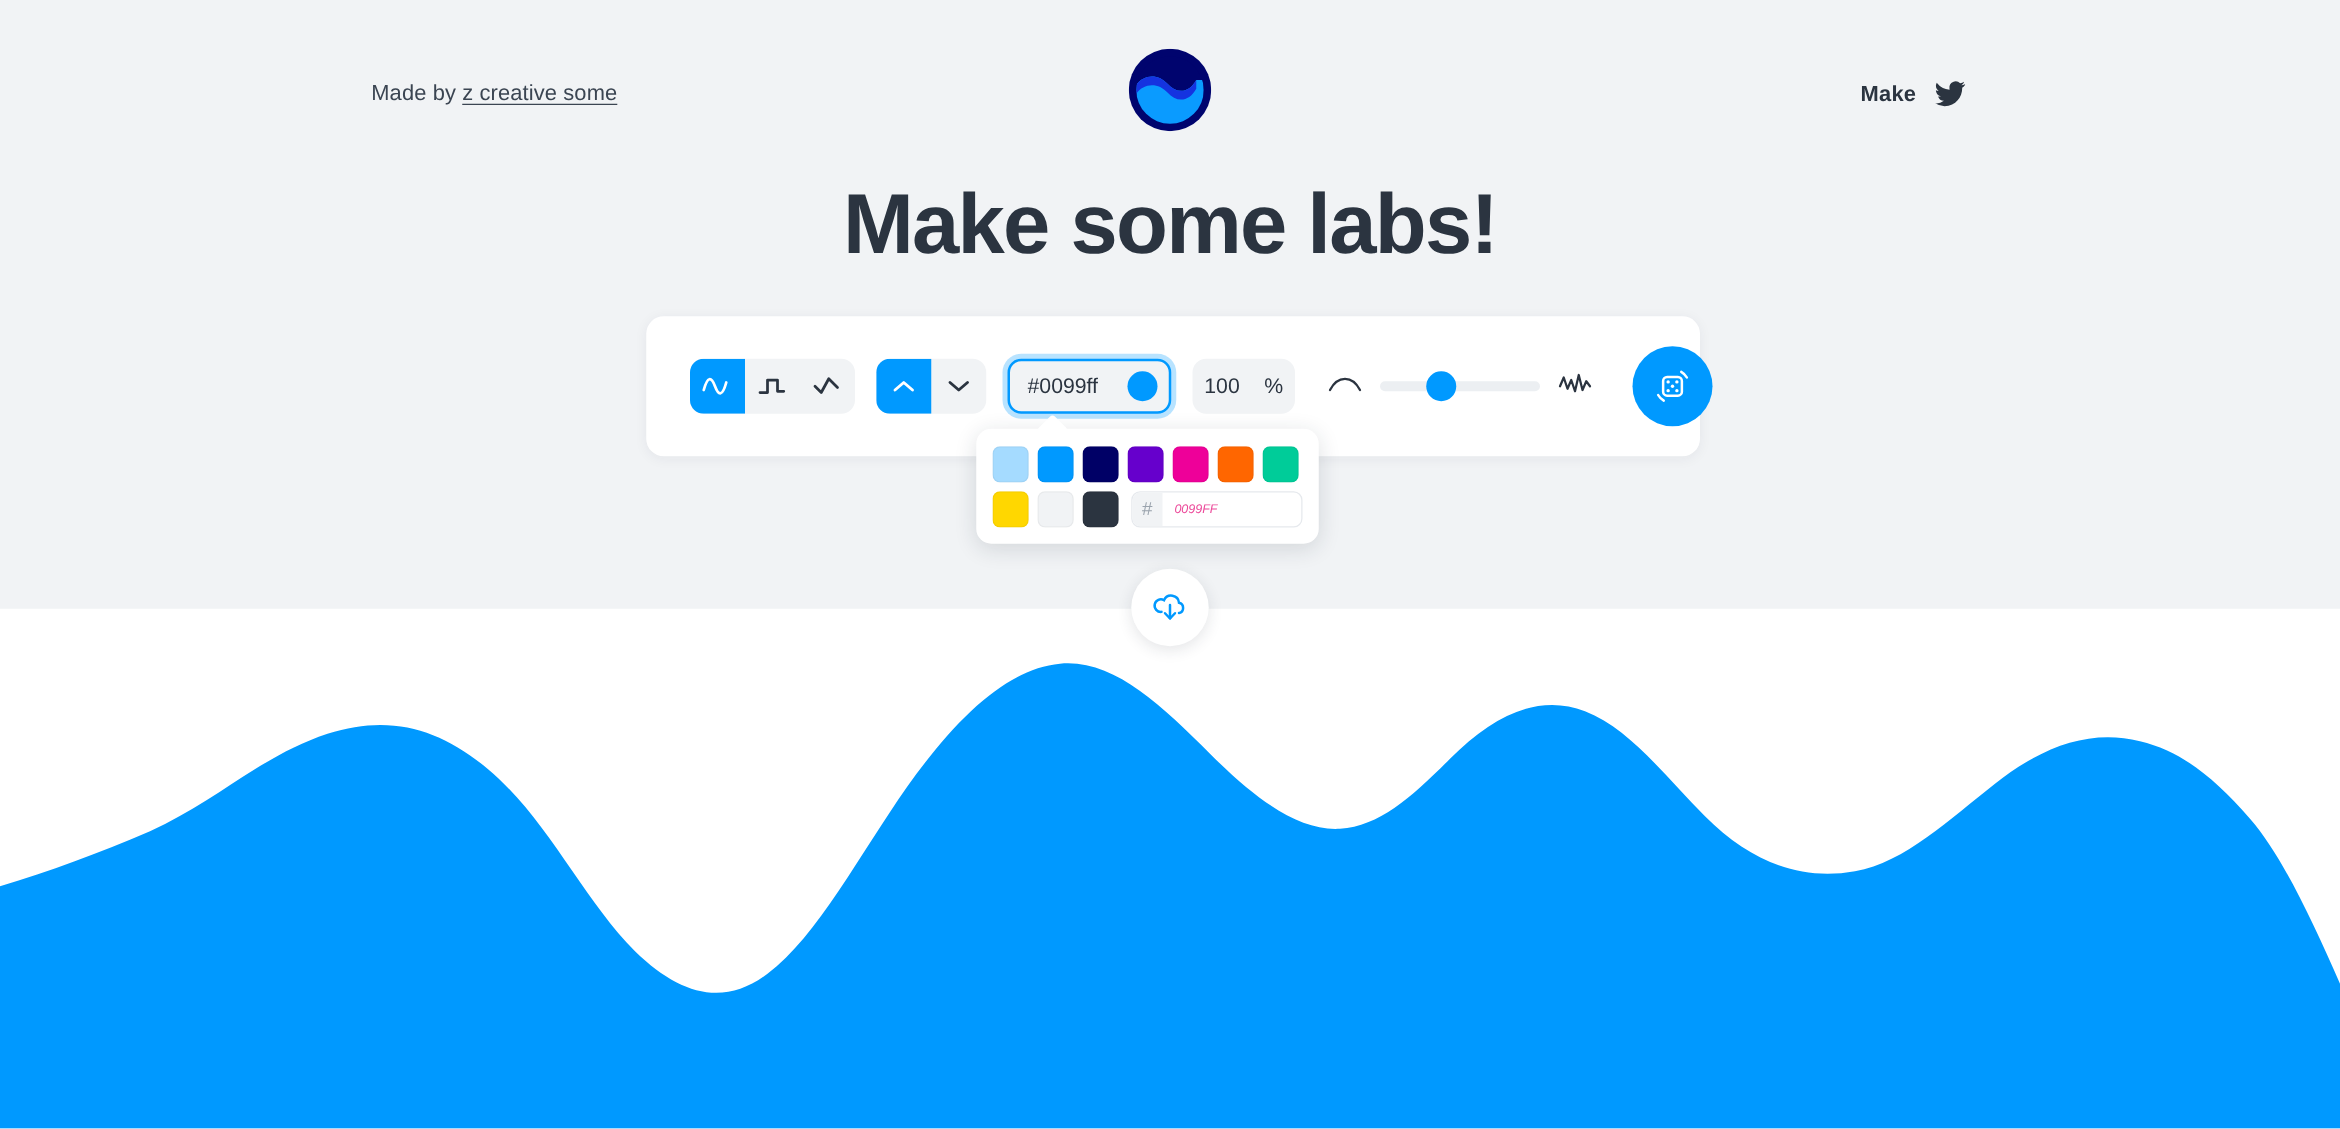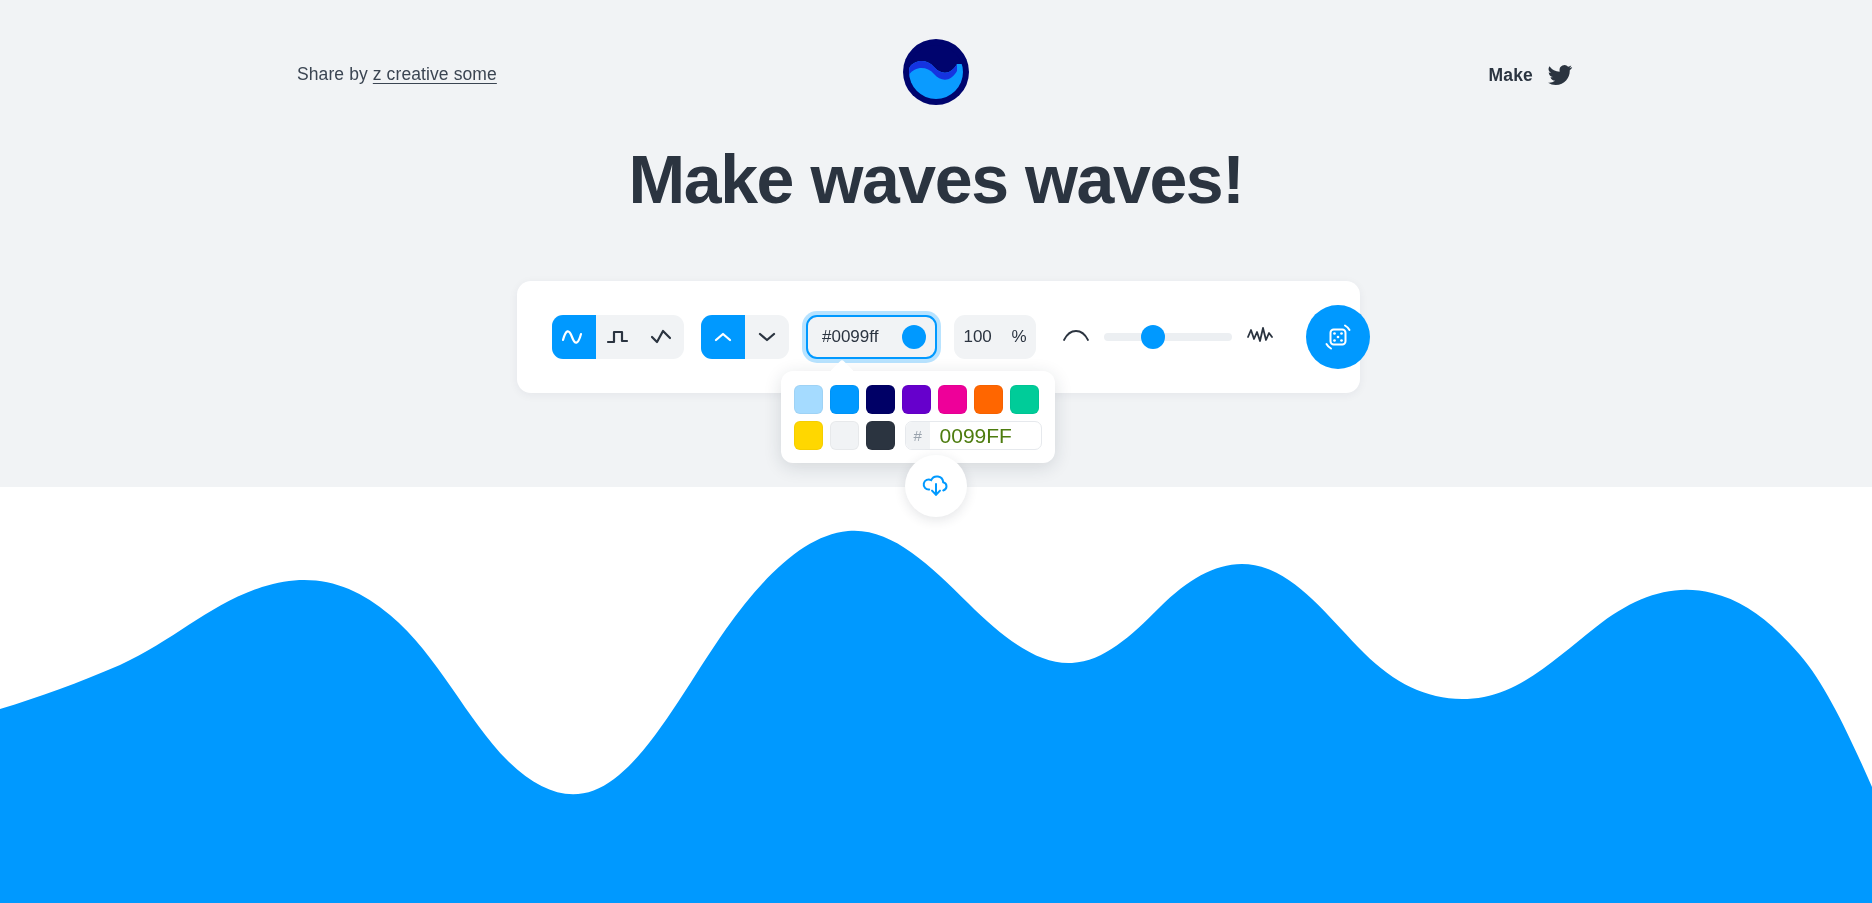--- a/index.html
+++ b/index.html
@@ -55,21 +55,21 @@
   
   .title {
     position: absolute; top: 140px; left: 0; width: 1872px;
     text-align: center;
     font-size: 68px; font-weight: bold; color: #2b3440;
     letter-spacing: -1.4px;
   }
 
   
   .toolbar {
-    position: absolute; left: 517px; top: 281px;
+    position: absolute; left: 517px; top: 253px;
     width: 843px; height: 112px;
     background: #ffffff; border-radius: 14px;
     box-shadow: 0 2px 10px rgba(30,40,60,.06);
     display: flex; align-items: center;
   }
   .toolbar-inner {
     display: flex; align-items: center; gap: 17px;
     margin-left: 35px;
   }
 
@@ -132,22 +132,22 @@
     border: 1px solid #e6e9ed; border-radius: 7px; overflow: hidden;
     height: 29px; background: #fff;
   }
   .hex-prefix {
     width: 29px; height: 100%;
     display: flex; align-items: center; justify-content: center;
     background: #f1f3f5; color: #9aa3ad; font-size: 15px;
   }
   .hex-value {
     border: 0; outline: none; background: transparent;
-    font-size: 21px; color: #4d7c0f; padding-left: 10px;
-    font-family: "Liberation Sans", sans-serif; width: 100%;
+    font-size: 10px; color: #ec4899; padding-left: 10px;
+    font-family: "Liberation Sans", sans-serif; width: 100%; font-style: italic;
   }
 
   
   .pct {
     display: flex; align-items: center; justify-content: center; gap: 14px;
     height: 44px; width: 82px;
     background: #f1f3f5; border-radius: 11px;
   }
   .pct input {
     width: 34px; border: 0; background: transparent; outline: none;
@@ -189,21 +189,21 @@
 </style>
 </head>
 <body>
 
 <div id="app">
 
   <div class="top-section">
 
     <div class="header">
 
-      <div class="made-by"><span>Share by </span><a href="#">z creative some</a></div>
+      <div class="made-by"><span>Made by </span><a href="#">z creative some</a></div>
 
       <div class="logo">
         <svg viewBox="0 0 66 66" width="66" height="66" aria-hidden="true">
           <circle cx="33" cy="33" r="33" fill="#00046e"></circle>
           <clipPath id="logoClip">
               <circle cx="33" cy="33" r="27"></circle>
             </clipPath>
           <g clip-path="url(#logoClip)">
             <rect x="0" y="0" width="66" height="66" fill="#00046e"></rect>
             <path d="M6,29 C12,20 24,20 31,28 C38,36 48,36 54,25 L60,25 L60,62 L6,62 Z" fill="#0a9bff"></path>
@@ -215,21 +215,21 @@
       <div class="share">
         <span class="share-label">Make</span>
         <span class="twitter-icon">
           <svg viewBox="0 0 24 24" width="26" height="26" aria-hidden="true">
             <path fill="#2b3440" d="M23 4.9c-.8.4-1.7.6-2.6.8 1-.6 1.7-1.5 2-2.5-.9.5-1.9.9-2.9 1.1A4.6 4.6 0 0 0 11.6 8c0 .4 0 .7.1 1A13 13 0 0 1 2.2 3.9a4.6 4.6 0 0 0 1.4 6.1c-.7 0-1.4-.2-2-.6 0 2.2 1.6 4 3.7 4.5-.4.1-.8.2-1.2.2-.3 0-.6 0-.9-.1a4.6 4.6 0 0 0 4.3 3.2A9.2 9.2 0 0 1 1 19.1a13 13 0 0 0 7 2.1c8.4 0 13-7 13-13v-.6c.9-.6 1.6-1.4 2.2-2.3z"></path>
           </svg>
         </span>
       </div>
     </div>
 
-    <h1 class="title">Make waves waves!</h1>
+    <h1 class="title">Make some labs!</h1>
 
     <div class="toolbar">
       <div class="toolbar-inner">
 
         <div class="seg">
           <button class="seg-btn active">
             <svg width="26" height="20" viewBox="0 0 26 20">
                 <path class="stroke" d="M2 13 C5 2 8 2 11 10 C14 18 17 18 20 7" fill="none" stroke-width="2.2" stroke-linecap="round"></path>
               </svg>
           </button>

